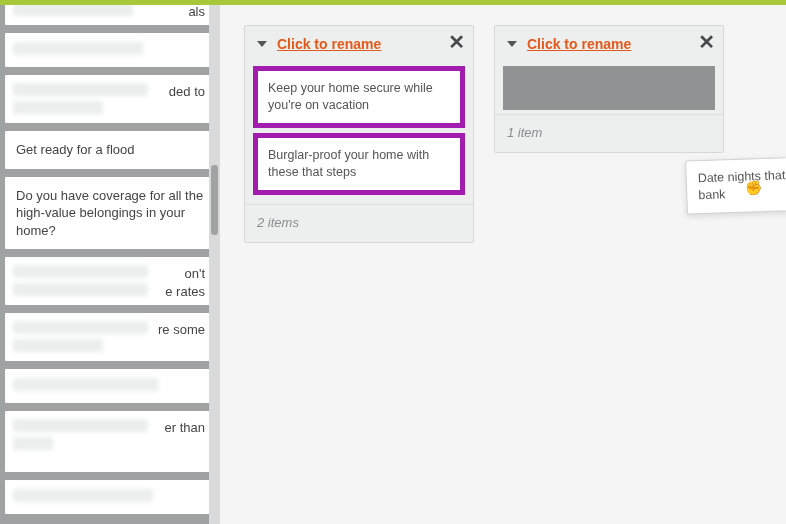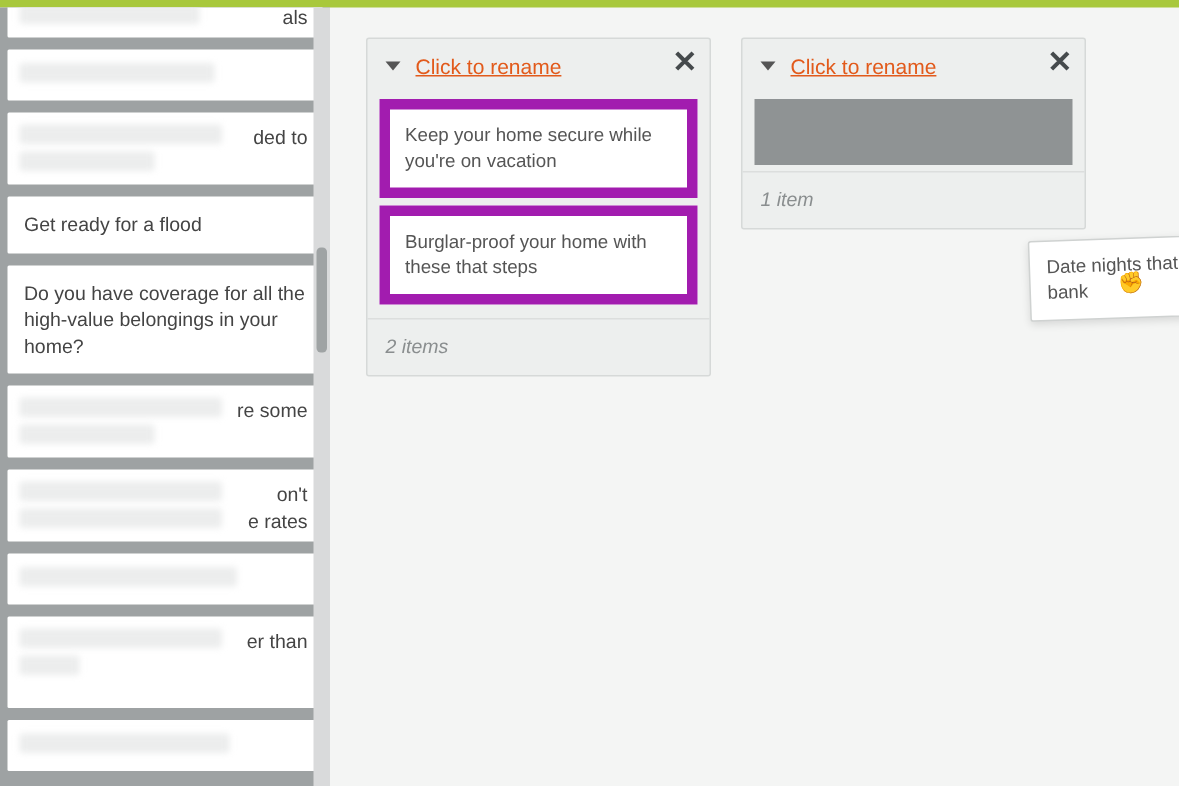--- a/index.html
+++ b/index.html
@@ -90,41 +90,41 @@
   }
   .tri {
     width: 0; height: 0;
     border-left: 5px solid transparent;
     border-right: 5px solid transparent;
     border-top: 6px solid #555;
     margin-right: 10px;
   }
   .rename {
     color: #e25a1b;
-    font-weight: 400;
+    font-weight: 700;
     font-size: 14px;
     text-decoration: underline;
     cursor: pointer;
   }
   .close {
     position: absolute;
     right: 8px;
     top: 6px;
     font-size: 20px;
     font-weight: 700;
     color: #454a4c;
     cursor: pointer;
     line-height: 1;
   }
   .card-body {
     padding: 0 8px 4px 8px;
   }
   .card-item {
     background: #ffffff;
-    border: 7px solid #a21caf;
+    border: 5px solid #a21caf;
     padding: 9px 10px;
     font-size: 12.5px;
     line-height: 1.35;
     color: #555;
     margin-bottom: 5px;
   }
   .placeholder-slot {
     background: #8f9394;
     height: 44px;
     margin: 0 8px 4px 8px;
@@ -189,29 +189,29 @@
       <div class="side-item">
         <span>Get ready for a flood</span>
       </div>
 
       <div class="side-item">
         <span>Do you have coverage for all the high-value belongings in your home?</span>
       </div>
 
       <div class="side-item blurred" style="height:48px;">
         <div class="blur-overlay" style="left:8px;top:8px;width:135px;height:13px;"></div>
-        <div class="blur-overlay" style="left:8px;top:26px;width:90px;height:13px;"></div>
-        <span style="position:absolute;right:10px;top:8px;">re some</span>
-      </div>
-
-      <div class="side-item blurred" style="height:48px;">
-        <div class="blur-overlay" style="left:8px;top:8px;width:135px;height:13px;"></div>
         <div class="blur-overlay" style="left:8px;top:26px;width:135px;height:13px;"></div>
         <span style="position:absolute;right:10px;top:8px;">on't</span>
         <span style="position:absolute;right:10px;top:26px;">e rates</span>
+      </div>
+
+      <div class="side-item blurred" style="height:48px;">
+        <div class="blur-overlay" style="left:8px;top:8px;width:135px;height:13px;"></div>
+        <div class="blur-overlay" style="left:8px;top:26px;width:90px;height:13px;"></div>
+        <span style="position:absolute;right:10px;top:8px;">re some</span>
       </div>
 
 
       <div class="side-item blurred" style="height:34px;">
         <div class="blur-overlay" style="left:8px;top:9px;width:145px;height:13px;"></div>
       </div>
 
       <div class="side-item blurred" style="height:61px;">
         <div class="blur-overlay" style="left:8px;top:8px;width:135px;height:13px;"></div>
         <div class="blur-overlay" style="left:8px;top:26px;width:40px;height:13px;"></div>

